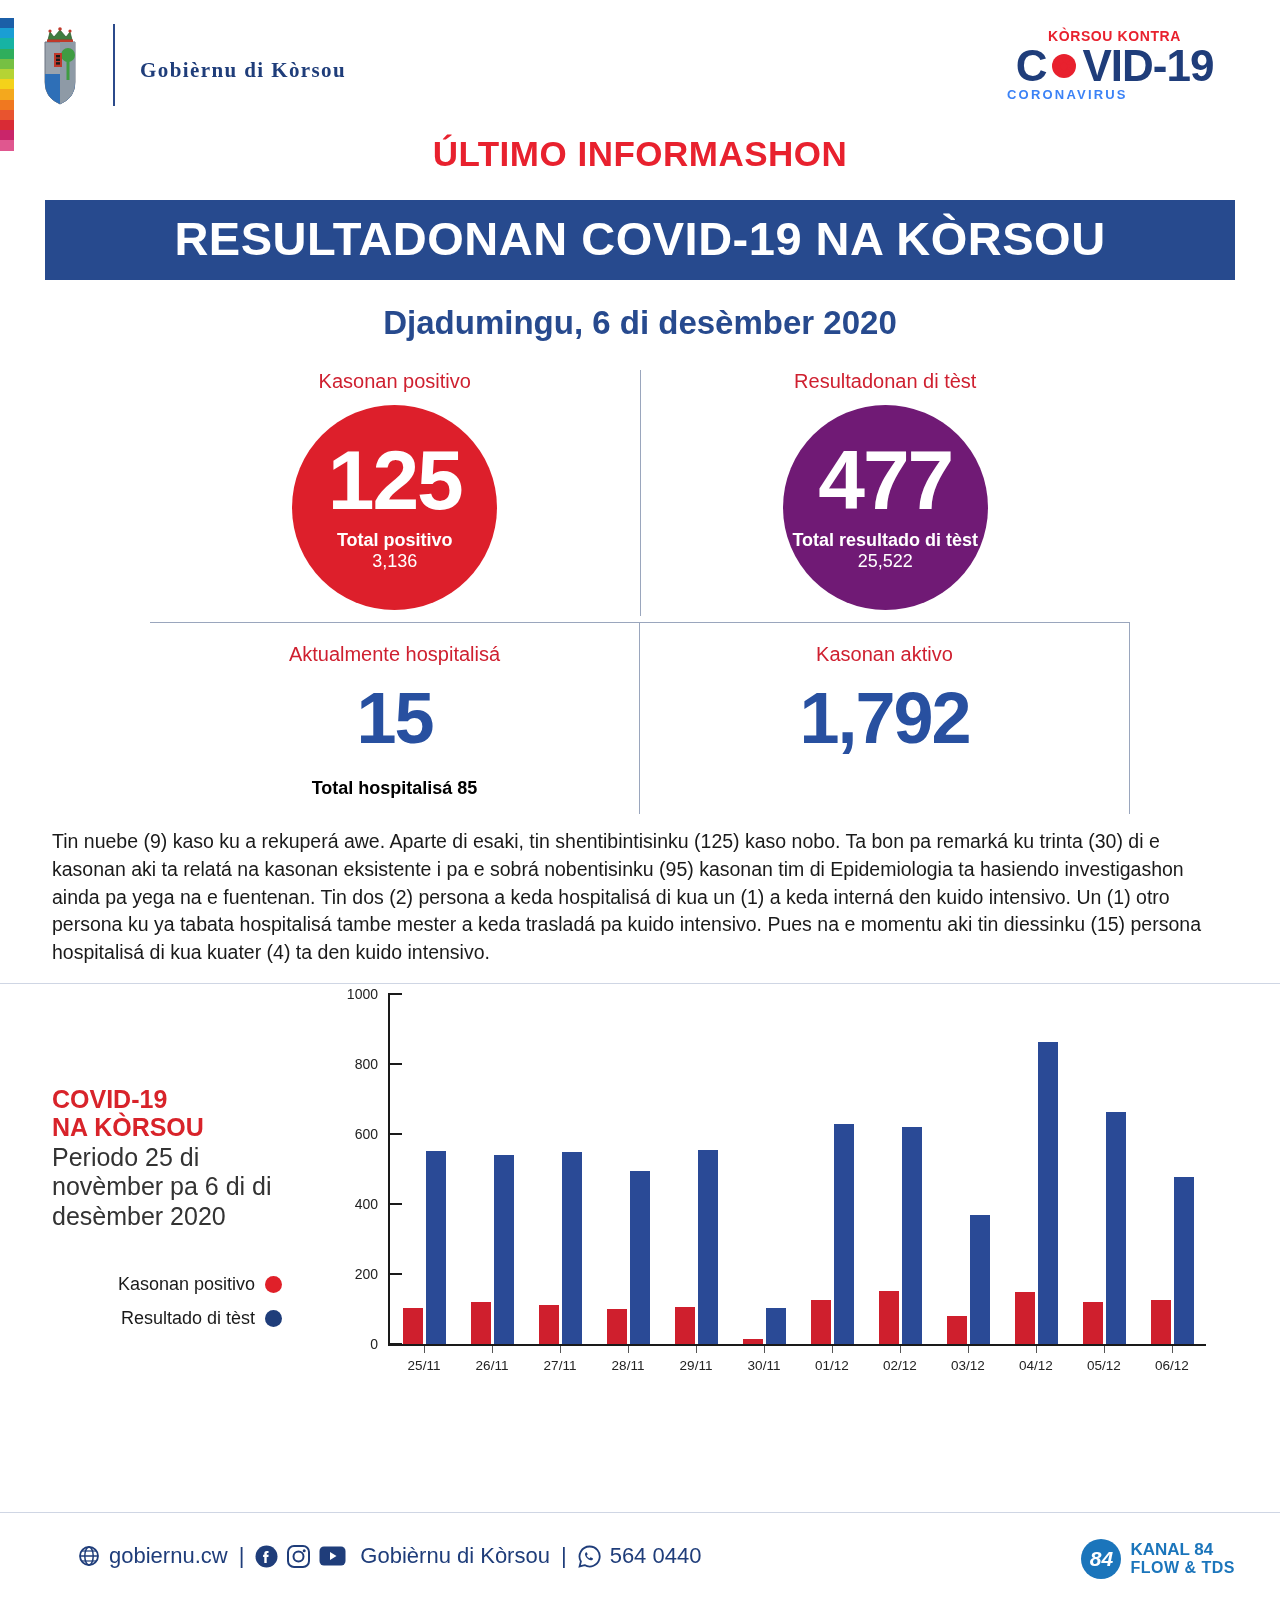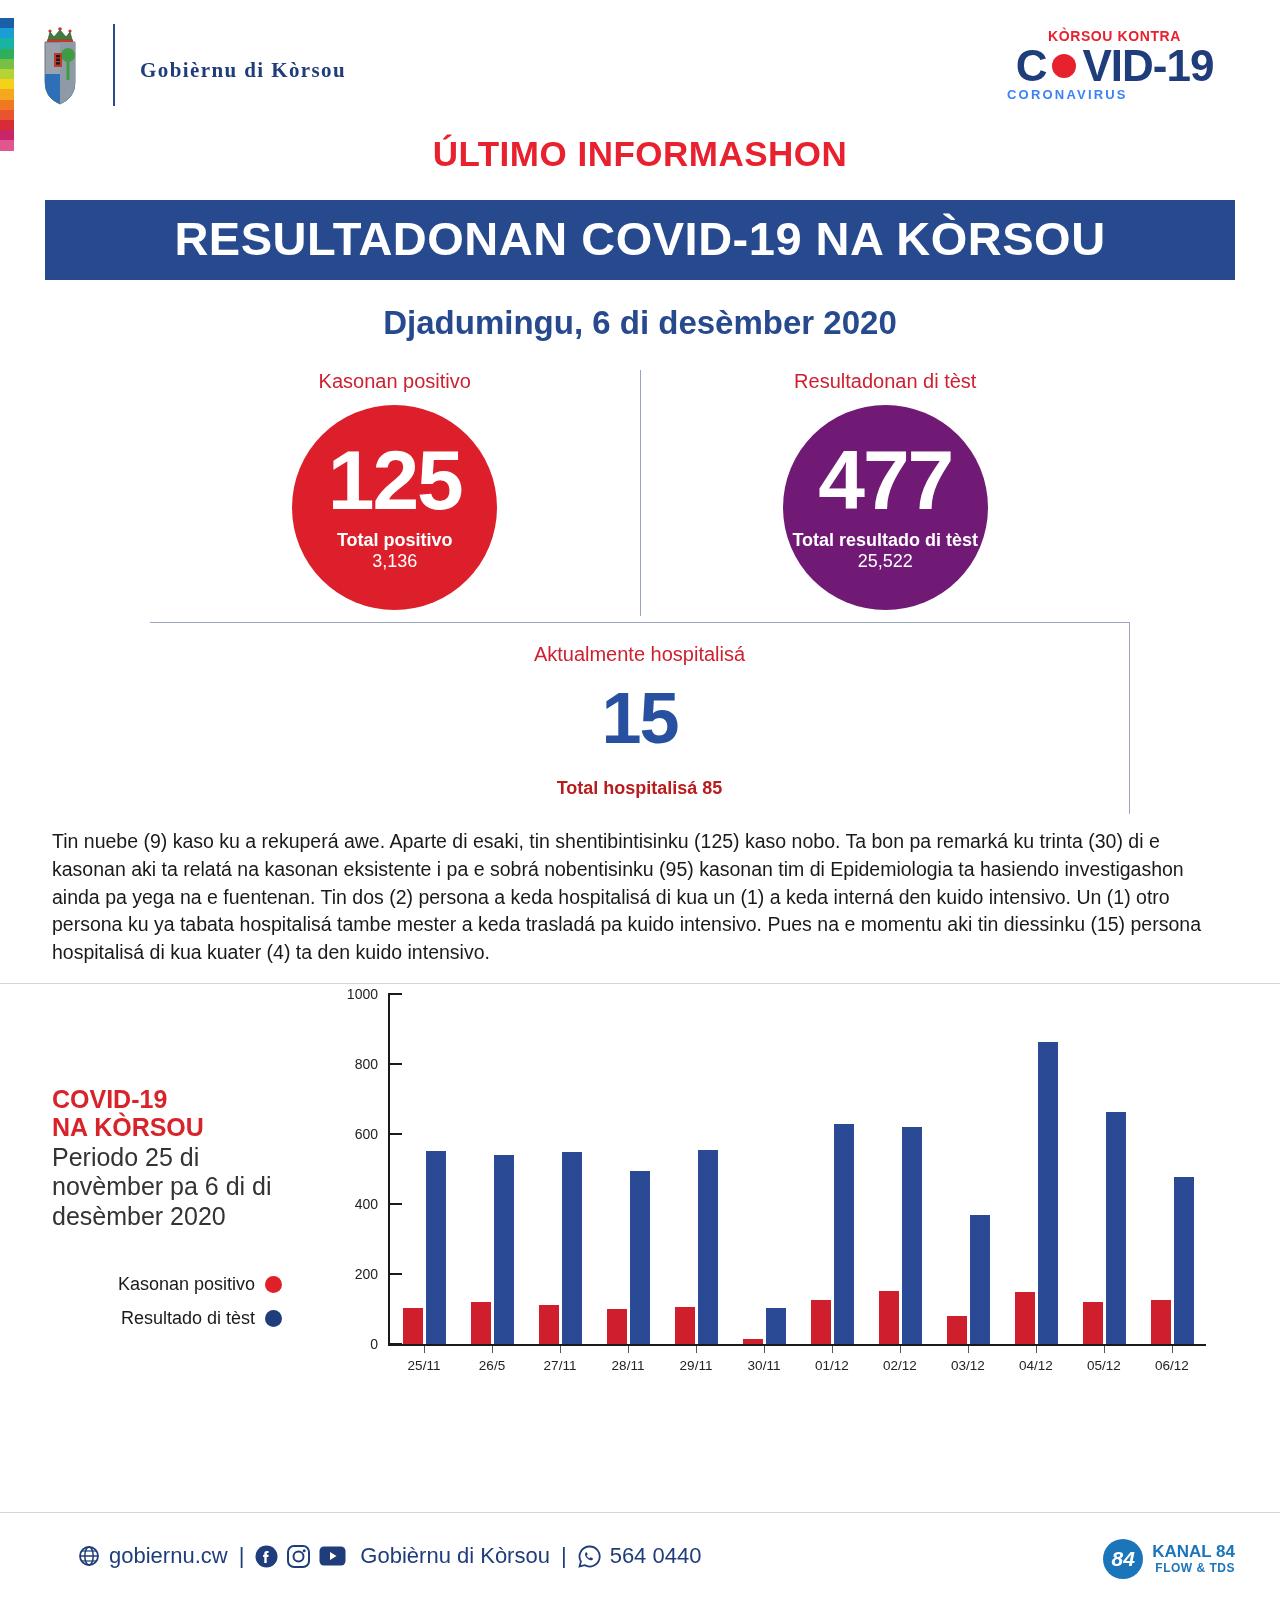--- a/index.html
+++ b/index.html
@@ -78,21 +78,21 @@
   .plain .subnum { color: #1f3d7a; margin-top: 22px; }
 
   .hr-mid { height: 1px; background: #9aa6bd; margin-top: 6px; }
 
   .srow2 { display: flex; margin-top: 0; }
   .scell2 { flex: 1; text-align: center; padding: 20px 0 14px 0; }
   .scell2.b1 { border-right: 1px solid #9aa6bd; }
   .scell2.b2 { border-right: 1px solid #9aa6bd; }
   .scell2 .slabel { color: #cf2030; font-size: 20px; margin-bottom: 18px; }
   .scell2 .bignum2 { color: #2850a0; font-size: 72px; font-weight: 800; line-height: 0.95; letter-spacing: -2px; }
-  .scell2 .foot { color: #b91c1c; font-size: 18px; font-weight: 700; margin-top: 26px; min-height: 22px; }
+  .scell2 .foot { color: #000000; font-size: 18px; font-weight: 700; margin-top: 26px; min-height: 22px; }
 
   
   .para {
     margin: 14px 52px 0 52px;
     font-size: 19.5px; line-height: 1.42; color: #1a1a1a;
     text-align: left;
   }
 
   
   .chart-wrap { position: relative; margin-top: 16px; border-top: 1px solid #cfd6e4; height: 420px; }
@@ -120,21 +120,21 @@
   .xt::before { content: ""; position: absolute; left: 50%; top: 0; width: 1px; height: 7px; background: #555; }
 
   
   .footer { position: absolute; left: 0; bottom: 0; width: 1280px; height: 88px; border-top: 1px solid #cfd6e4; }
   .fleft { position: absolute; left: 78px; top: 30px; display: flex; align-items: center; color: #1f3d7a; font-size: 22px; }
   .fleft .sep { margin: 0 11px; color: #1f3d7a; }
   .ficon { display: inline-flex; align-items: center; margin-right: 9px; }
   .fright { position: absolute; right: 45px; top: 26px; display: flex; align-items: center; }
   .k84 { width: 40px; height: 40px; border-radius: 50%; background: #1b75bb; color: #fff; font-size: 21px; font-weight: 800; font-style: italic; display: flex; align-items: center; justify-content: center; margin-right: 9px; }
   .k84txt .l1 { color: #1b75bb; font-size: 17px; font-weight: 700; line-height: 1.05; }
-  .k84txt .l2 { color: #1b75bb; font-size: 12px; font-weight: 600; letter-spacing: 0.5px; text-align: right; }
+  .k84txt .l2 { color: #1b75bb; font-size: 16px; font-weight: 600; letter-spacing: 0.5px; }
 </style>
 </head>
 <body>
 
 <div class="stripe" id="stripe">
     <span style="background: rgb(27, 95, 168);"></span>
     <span style="background: rgb(26, 158, 212);"></span>
     <span style="background: rgb(23, 179, 163);"></span>
     <span style="background: rgb(47, 174, 92);"></span>
     <span style="background: rgb(118, 192, 67);"></span>
@@ -252,20 +252,25 @@
   </div>
 
   <div class="hr-mid"></div>
 
   <div class="srow2">
     <div class="scell2 b1">
       <div class="slabel">Aktualmente hospitalisá</div>
       <div class="bignum2">15</div>
       <div class="foot">Total hospitalisá 85</div>
     </div>
+    <div class="scell2 b2">
+      <div class="slabel">Kasonan aktivo</div>
+      <div class="bignum2">1,792</div>
+      <div class="foot"></div>
+    </div>
   </div>
 </div>
 
 <p class="para">Tin nuebe (9) kaso ku a rekuperá awe. Aparte di esaki, tin shentibintisinku (125) kaso nobo. Ta bon pa remarká ku trinta (30) di e kasonan aki ta relatá na kasonan eksistente i pa e sobrá nobentisinku (95) kasonan tim di Epidemiologia ta hasiendo investigashon ainda pa yega na e fuentenan. Tin dos (2) persona a keda hospitalisá di kua un (1) a keda interná den kuido intensivo. Un (1) otro persona ku ya tabata hospitalisá tambe mester a keda trasladá pa kuido intensivo. Pues na e momentu aki tin diessinku (15) persona hospitalisá di kua kuater (4) ta den kuido intensivo.</p>
 
 <div class="chart-wrap">
 
   <div class="chart-left">
     <div class="cl-title">COVID-19</div>
     <div class="cl-title">NA KÒRSOU</div>
@@ -339,21 +344,21 @@
           <div class="bar" style="background: rgb(207, 31, 45); height: 41.65px;"></div>
           <div class="bar" style="background: rgb(42, 74, 150); height: 232.05px;"></div>
         </div>
         <div class="grp">
           <div class="bar" style="background: rgb(207, 31, 45); height: 43.75px;"></div>
           <div class="bar" style="background: rgb(42, 74, 150); height: 166.95px;"></div>
         </div>
       </div>
     <div class="xticks" id="xticks">
         <div class="xt">25/11</div>
-        <div class="xt">26/5</div>
+        <div class="xt">26/11</div>
         <div class="xt">27/11</div>
         <div class="xt">28/11</div>
         <div class="xt">29/11</div>
         <div class="xt">30/11</div>
         <div class="xt">01/12</div>
         <div class="xt">02/12</div>
         <div class="xt">03/12</div>
         <div class="xt">04/12</div>
         <div class="xt">05/12</div>
         <div class="xt">06/12</div>

